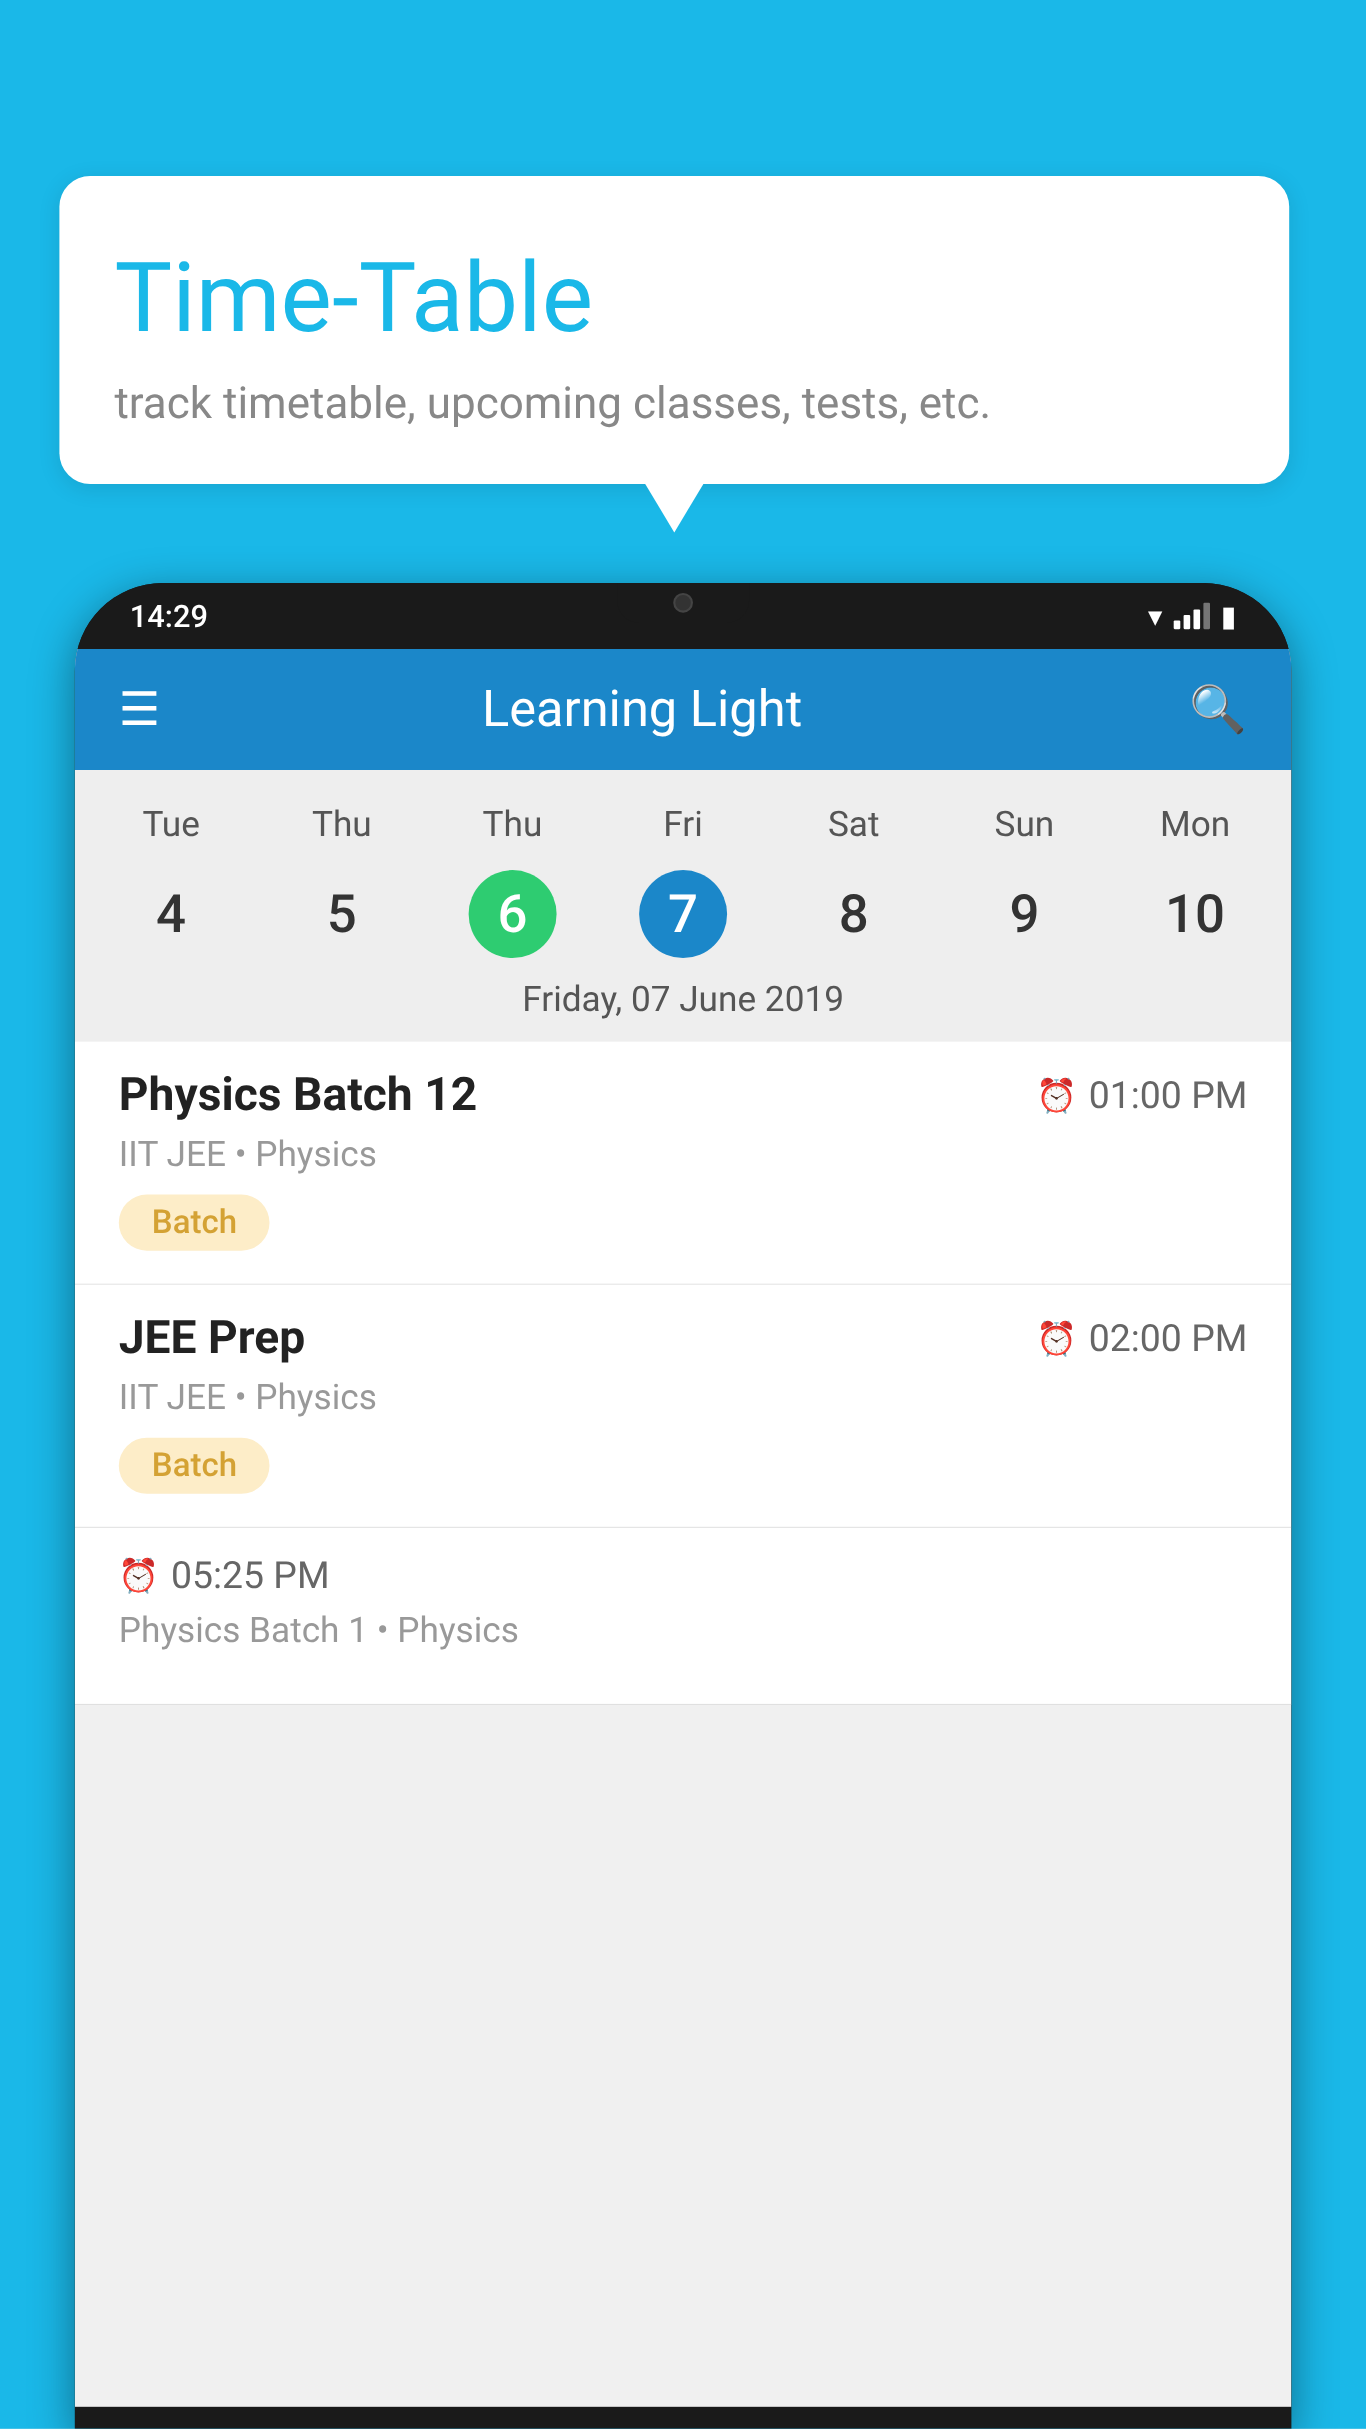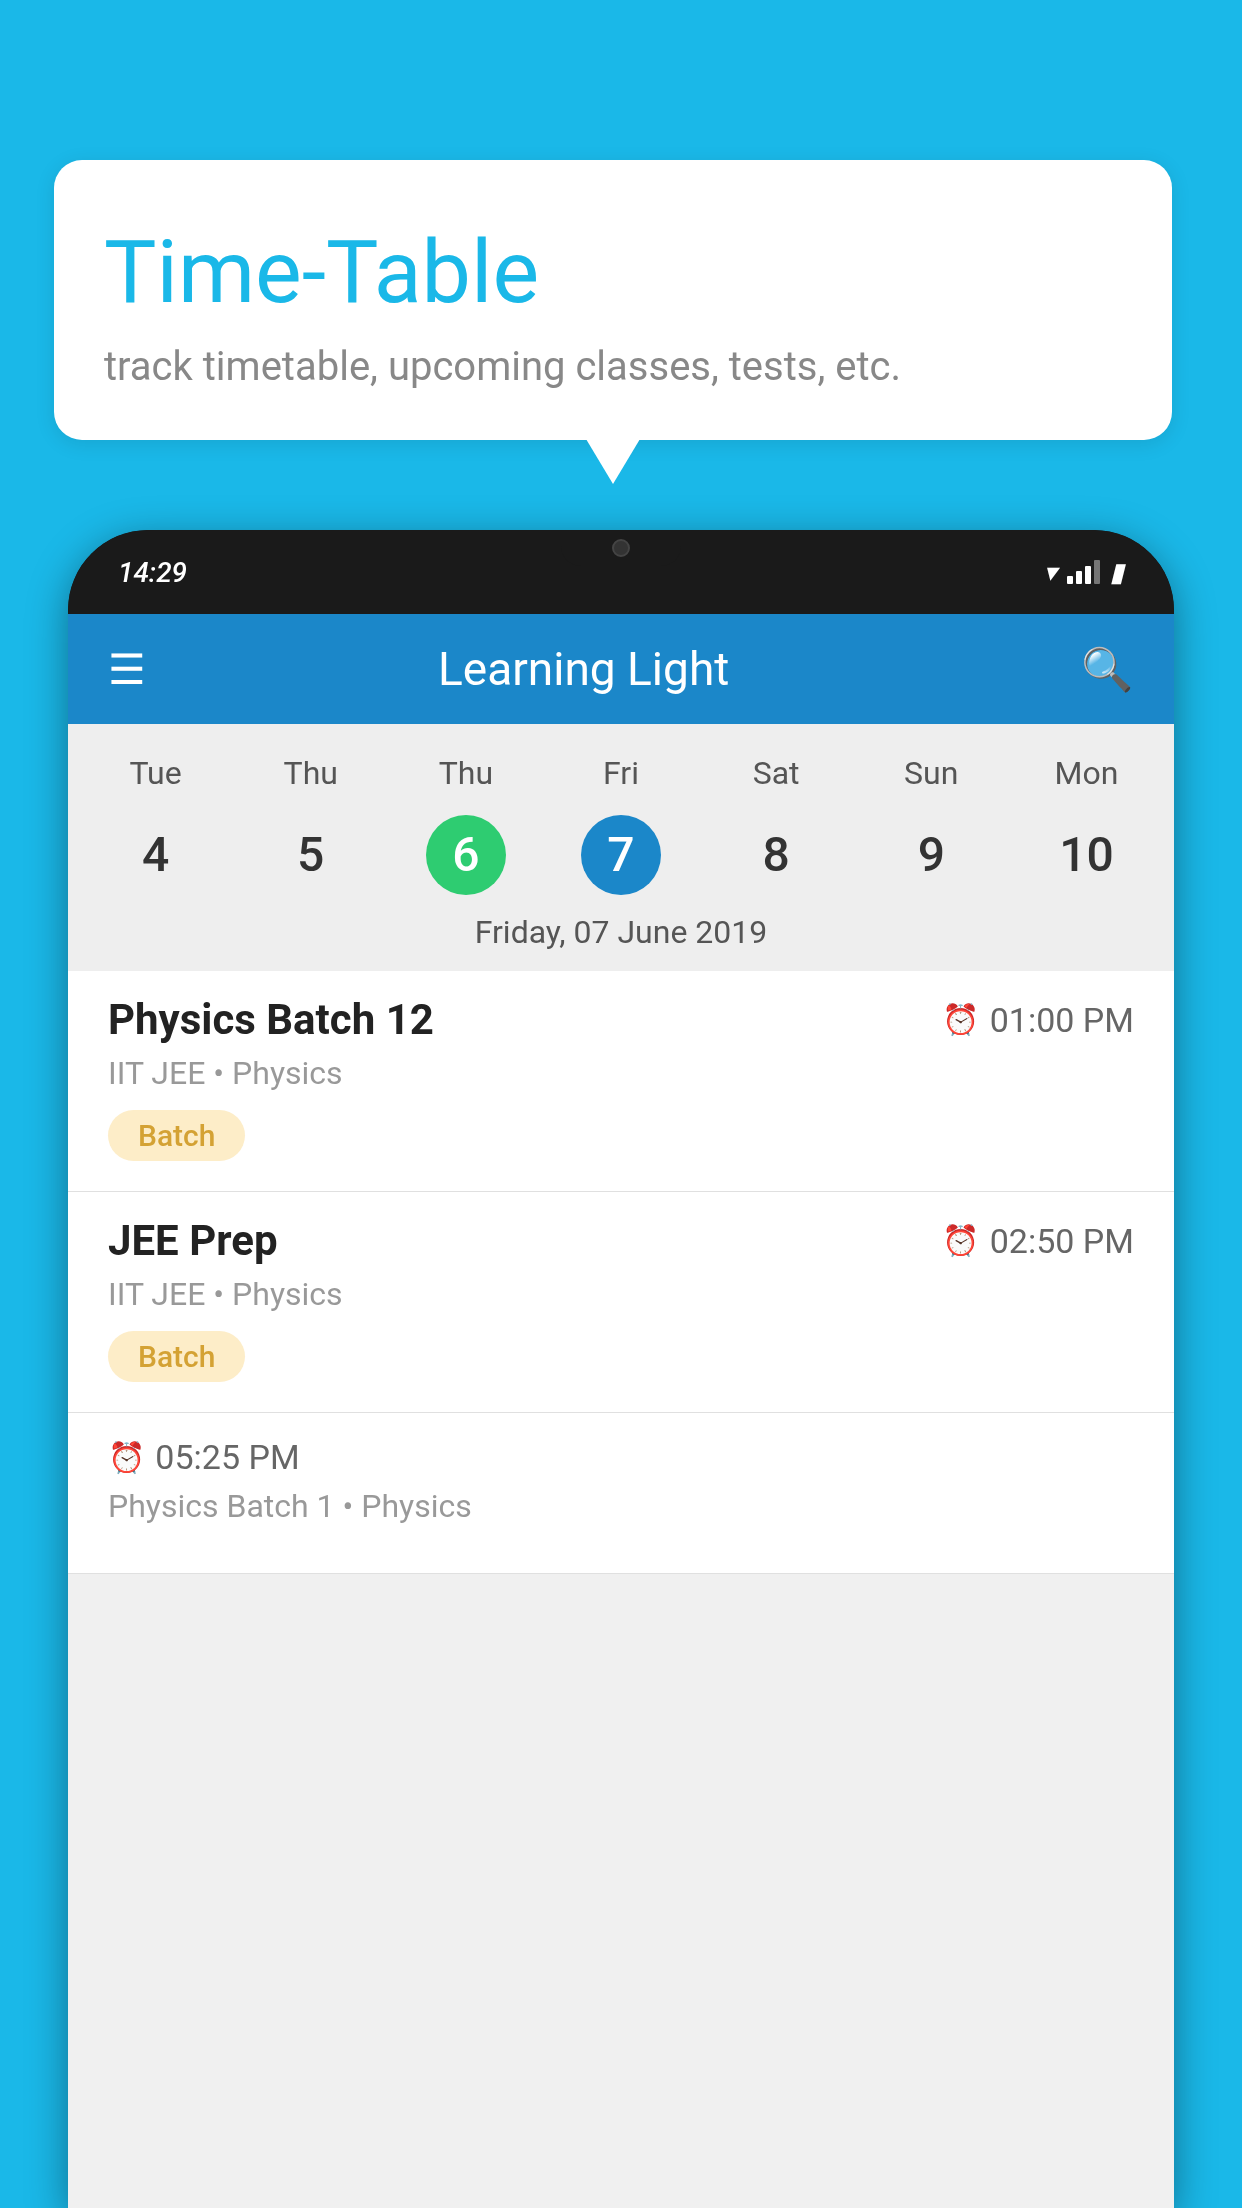--- a/index.html
+++ b/index.html
@@ -61,28 +61,27 @@
       bottom: 0;
       background: #1a1a1a;
       border-radius: 80px 80px 0 0;
       overflow: hidden;
       box-shadow: 0 10px 40px rgba(0,0,0,0.4);
     }
 
     
     .phone-top-bar {
       background: #1a1a1a;
-      height: 84px;
+      height: 60px;
       position: relative;
       display: flex;
       align-items: center;
       justify-content: space-between;
       padding: 0 50px;
       border-radius: 80px 80px 0 0;
-      font-style: italic;
     }
 
     .phone-time {
       color: white;
       font-size: 28px;
       font-weight: 500;
     }
 
     .phone-notch {
       width: 120px;
@@ -355,21 +354,21 @@
             <div class="schedule-item-title">Physics Batch 12</div>
             <div class="schedule-item-time">
               <span style="font-size: 30px; color: rgb(136, 136, 136);">⏰</span>
               <span>01:00 PM</span>
             </div>
           </div><div class="schedule-item-subtitle">IIT JEE • Physics</div><span class="batch-tag">Batch</span></div>
         <div class="schedule-item"><div class="schedule-item-header">
             <div class="schedule-item-title">JEE Prep</div>
             <div class="schedule-item-time">
               <span style="font-size: 30px; color: rgb(136, 136, 136);">⏰</span>
-              <span>02:50 PM</span>
+              <span>02:00 PM</span>
             </div>
           </div><div class="schedule-item-subtitle">IIT JEE • Physics</div><span class="batch-tag">Batch</span></div>
         <div class="schedule-item">
           <div class="schedule-item-header">
             <div class="schedule-item-time">
               <span style="font-size: 30px; color: rgb(136, 136, 136);">⏰</span>
               <span>05:25 PM</span>
             </div>
           </div>
           <div class="schedule-item-subtitle">Physics Batch 1 • Physics</div>

